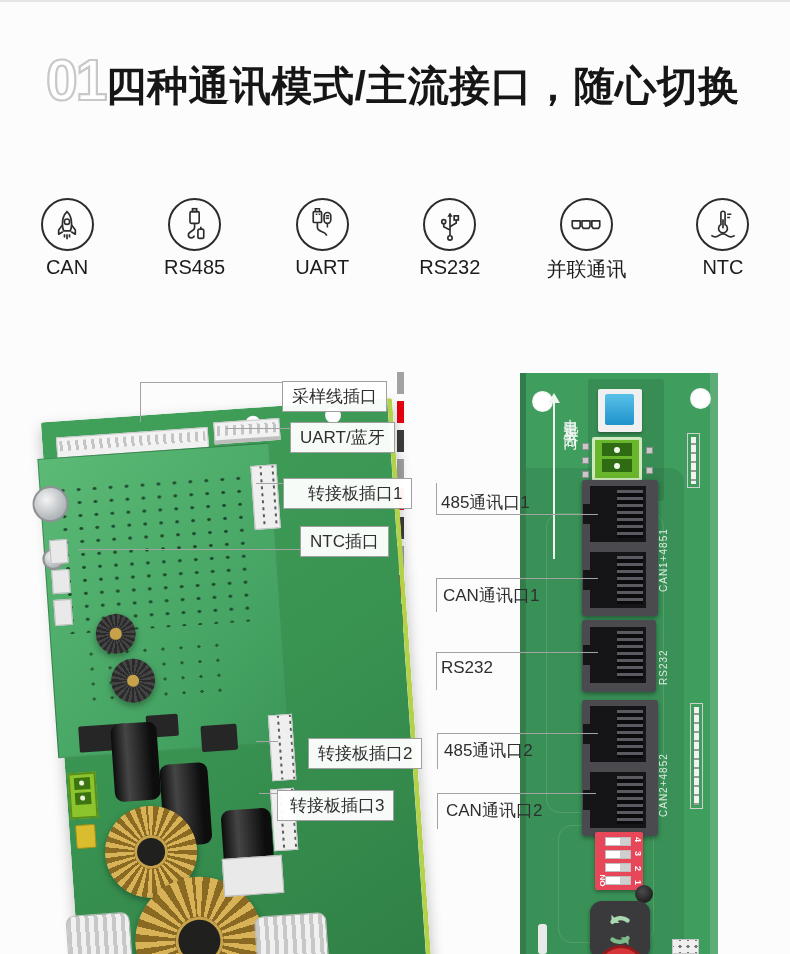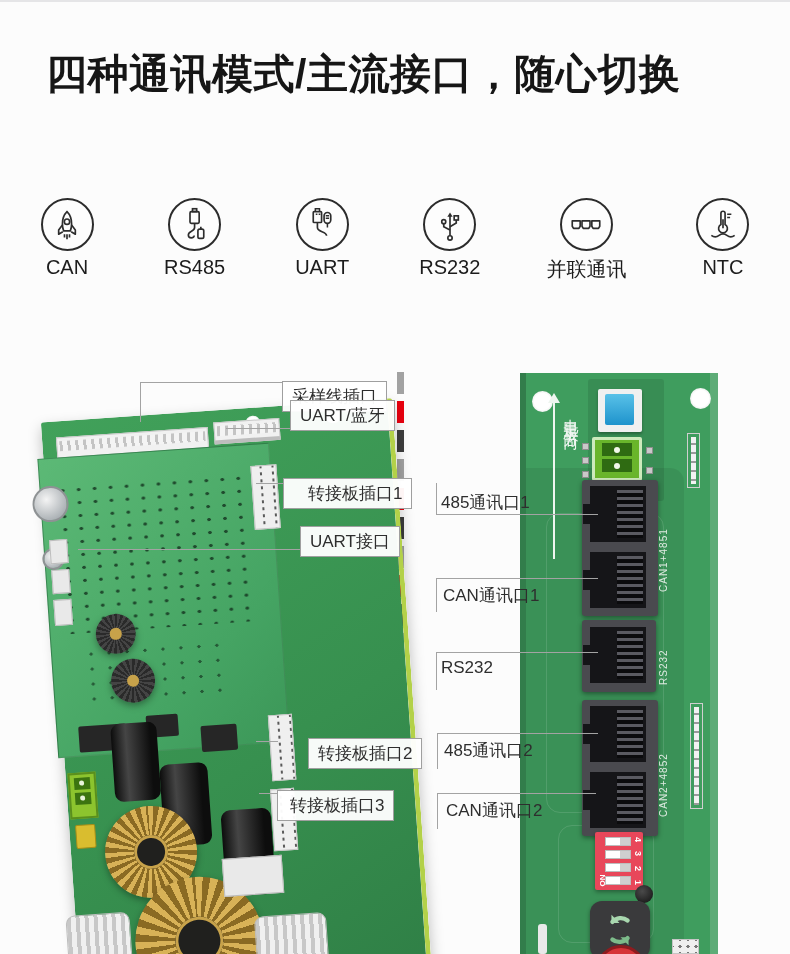--- a/index.html
+++ b/index.html
@@ -137,20 +137,21 @@
   .pr-whitebar { position:absolute; left:18px; top:551px; width:9px; height:30px; background:#e9e9e9;
      border-radius:3px; }
 </style>
 </head>
 <body>
 
 <div class="page">
   <div class="top-hairline"></div>
 
   <div class="header">
+    <span class="section-num">01</span>
     <h1 class="page-title">四种通讯模式/主流接口，随心切换</h1>
   </div>
 
   <div class="features">
     <div class="feature">
       <div class="ring">
         <svg viewBox="0 0 48 48">
           <path d="M24 8c4 4 5.5 9 5.5 14.5 0 3-.5 6-1.5 8.5h-8c-1-2.5-1.5-5.5-1.5-8.5C18.5 17 20 12 24 8z" fill="none" stroke="#2d2d2d" stroke-width="2"></path>
           <circle cx="24" cy="20" r="3.2" fill="none" stroke="#2d2d2d" stroke-width="2"></circle>
           <path d="M18.5 24l-4.5 6v5l5-3M29.5 24l4.5 6v5l-5-3" fill="none" stroke="#2d2d2d" stroke-width="2" stroke-linejoin="round"></path>
@@ -337,27 +338,27 @@
     <div class="pr-redfan"></div>
     <div class="pr-conn6"></div>
     <div class="pr-whitebar"></div>
   </div>
 
   <div class="lead-h" style="left:140px;top:382px;width:143px;"></div>
   <div class="lead-v" style="left:140px;top:382px;height:40px;"></div>
   <div class="callout-box" style="left:282px;top:381px;">采样线插口</div>
 
   <div class="lead-h" style="left:226px;top:428px;width:65px;"></div>
-  <div class="callout-box" style="left:290px;top:400px;">UART/蓝牙</div>
+  <div class="callout-box" style="left:290px;top:422px;">UART/蓝牙</div>
 
   <div class="lead-h" style="left:256px;top:483px;width:28px;"></div>
   <div class="callout-box" style="left:283px;top:478px;padding-left:24px;">转接板插口1</div>
 
   <div class="lead-h" style="left:78px;top:549px;width:223px;"></div>
-  <div class="callout-box" style="left:300px;top:526px;">UART接口</div>
+  <div class="callout-box" style="left:300px;top:526px;">NTC插口</div>
 
   <div class="lead-h" style="left:256px;top:741px;width:22px;"></div>
   <div class="callout-box" style="left:277px;top:738px;margin-left:31px;">转接板插口2</div>
 
   <div class="lead-h" style="left:259px;top:793px;width:19px;"></div>
   <div class="callout-box" style="left:277px;top:790px;padding-left:12px;">转接板插口3</div>
 
   <div class="lead-v" style="left:436px;top:483px;height:32px;"></div>
   <div class="lead-h" style="left:436px;top:514px;width:162px;"></div>
   <div class="callout-text" style="left:441px;top:491px;">485通讯口1</div>

